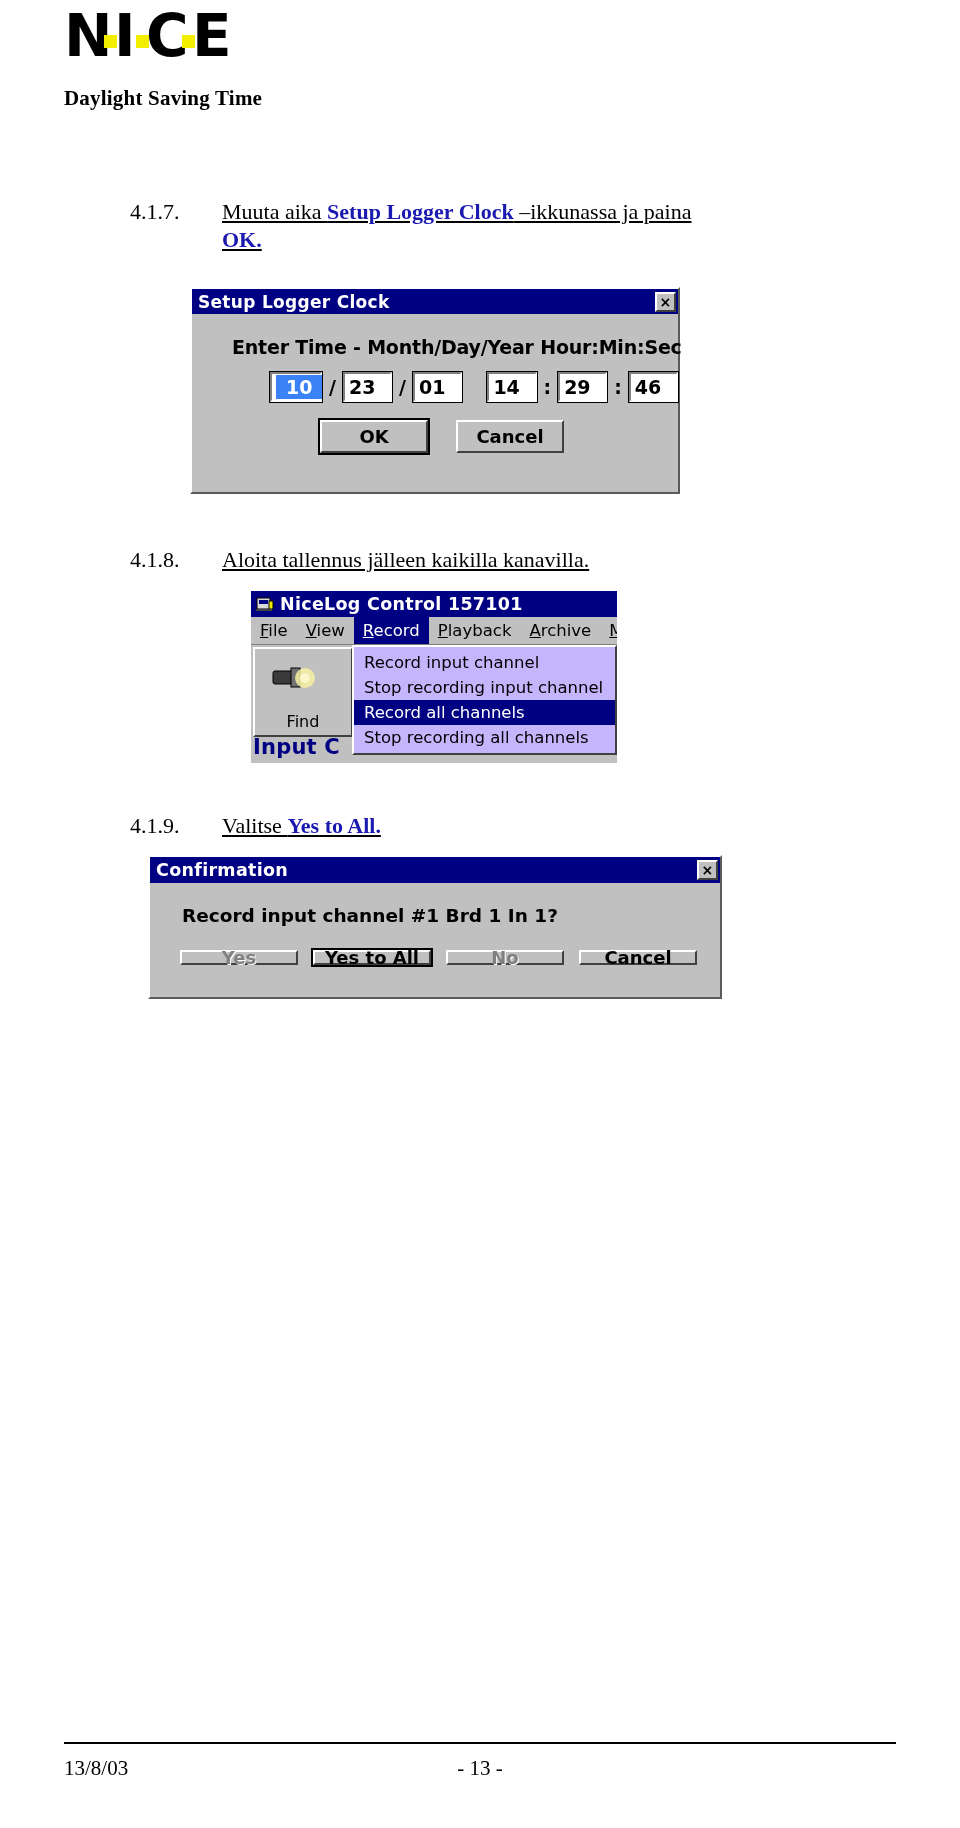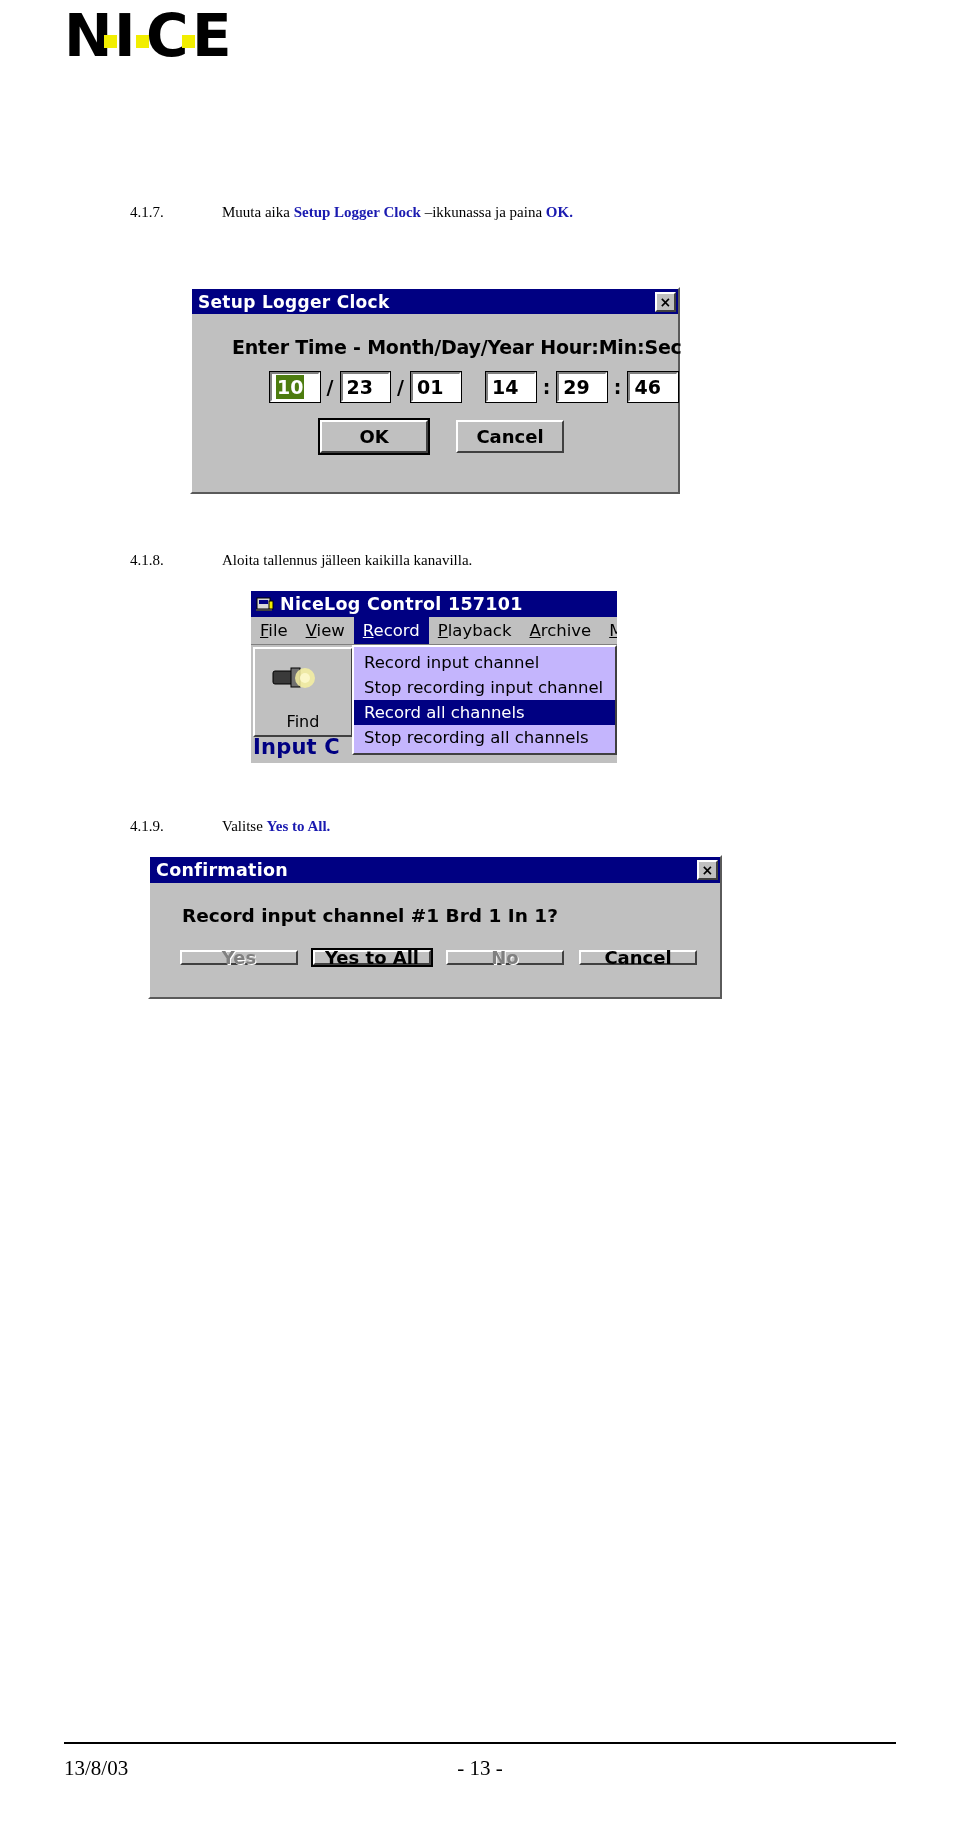--- a/index.html
+++ b/index.html
@@ -51,23 +51,24 @@
     font-weight: bold;
     font-size: 21px;
     letter-spacing: 0.2px;
     color: #000000;
   }
 
   
   .step {
     position: absolute;
     font-family: "Liberation Serif", serif;
-    font-size: 15px;
+    font-size: 22px;
     line-height: 28px;
     color: #000000;
+    text-decoration: underline;
   }
   .step-num {
     position: absolute;
     left: 0;
     top: 0;
     width: 92px;
     white-space: nowrap;
   }
   .step-body {
     margin-left: 92px;
@@ -157,23 +158,23 @@
     box-sizing: border-box;
     font-family: "DejaVu Sans", sans-serif;
     font-weight: bold;
     font-size: 19px;
     color: #000000;
     display: flex;
     align-items: center;
     padding-left: 4px;
   }
   .tfield .sel {
-    background: #4d7c0f;
+    background: #3b82f6;
     color: #ffffff;
-    padding: 1px 1px;
+    padding: 1px 10px;
   }
   .sepr {
     font-family: "DejaVu Sans", sans-serif;
     font-weight: bold;
     font-size: 19px;
     padding: 0 7px;
     color: #000000;
   }
   .gap-wide { width: 27px; }
   #clock-buttons {
@@ -371,20 +372,21 @@
 <div id="header-block">
   <div id="nice-logo">
     <span class="logo-letter" style="left:0px;">N</span>
     <span class="logo-sq" style="left:40px;"></span>
     <span class="logo-letter" style="left:50px;">I</span>
     <span class="logo-sq" style="left:72px;"></span>
     <span class="logo-letter" style="left:82px;">C</span>
     <span class="logo-sq" style="left:118px;"></span>
     <span class="logo-letter" style="left:128px;">E</span>
   </div>
+  <div id="doc-subtitle">Daylight Saving Time</div>
 </div>
 
 <div class="step" style="left:130px; top:198px; width:560px;">
   <span class="step-num">4.1.7.</span>
   <div class="step-body">
     <span>Muuta aika </span><span class="kw">Setup Logger Clock</span><span> –ikkunassa ja paina </span><span class="kw">OK.</span>
   </div>
 </div>
 
 <div id="dlg-clock" class="win95 w95-out">

